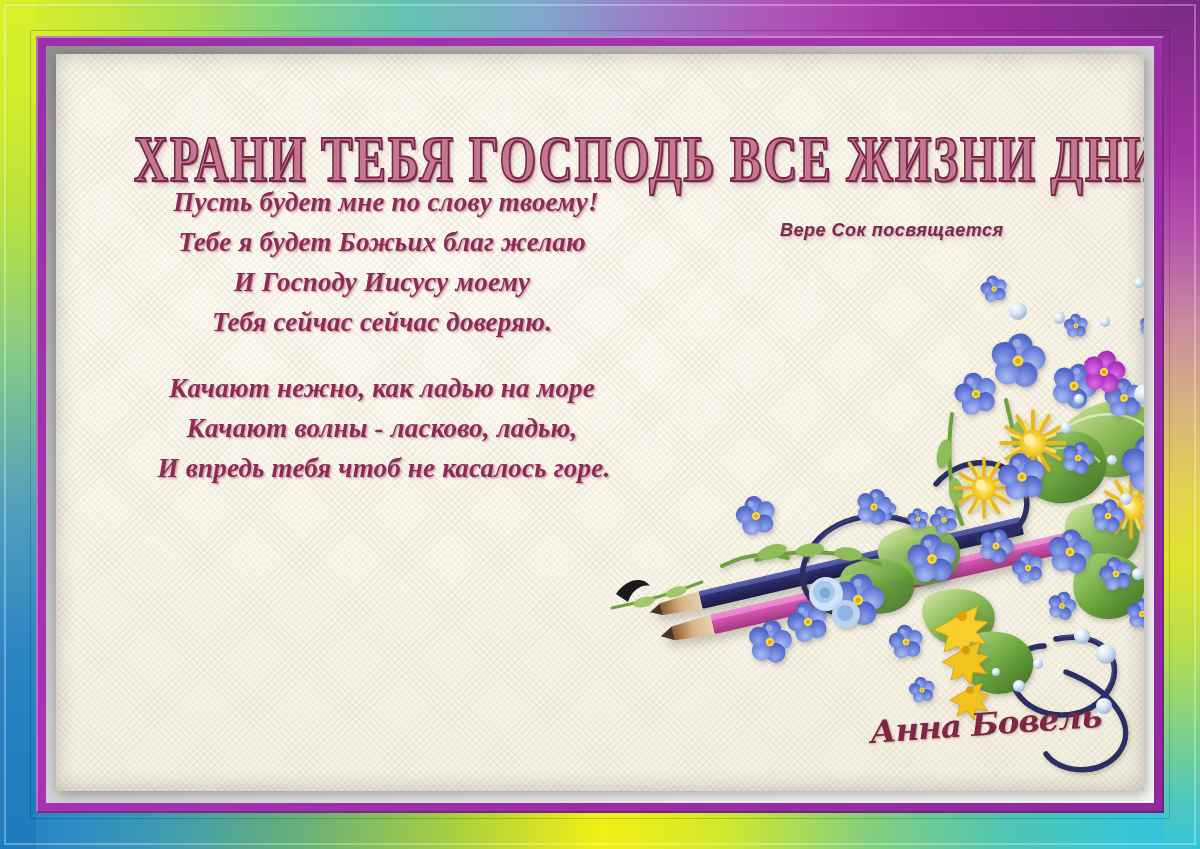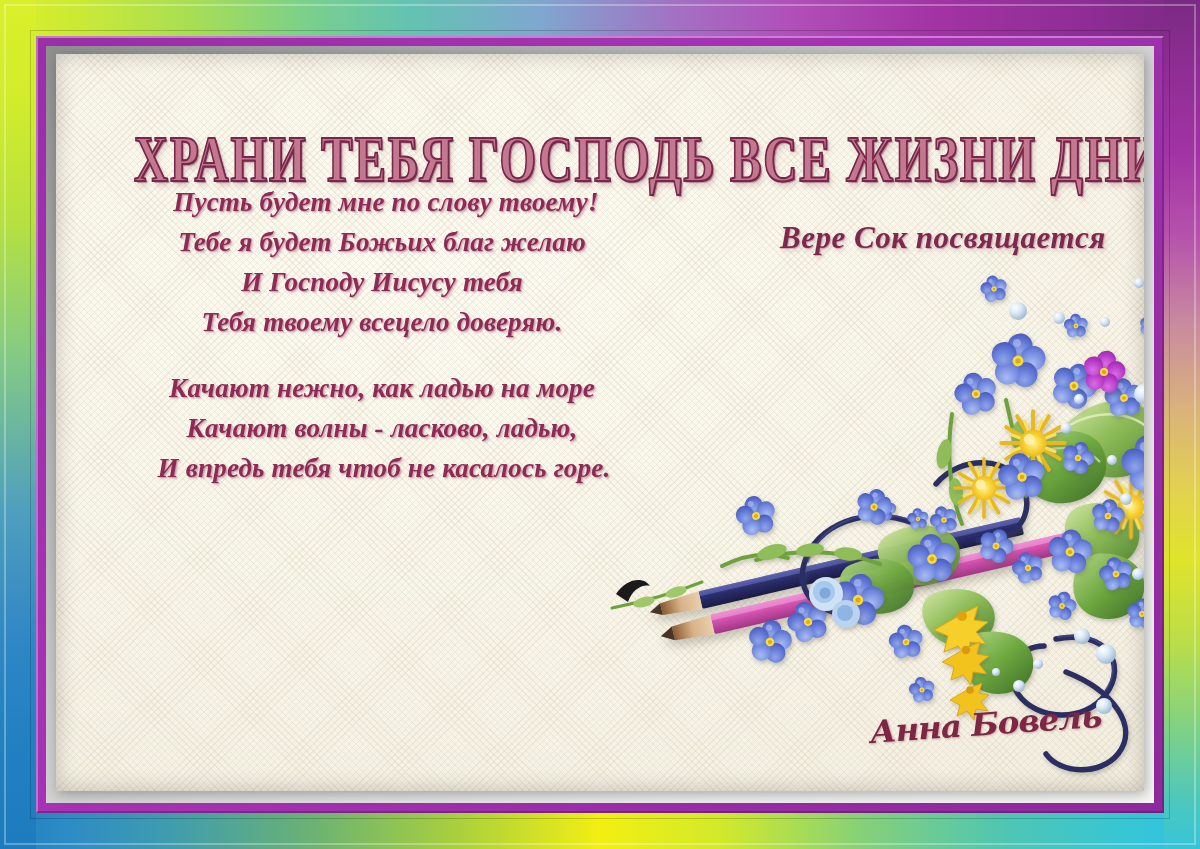--- a/index.html
+++ b/index.html
@@ -92,24 +92,24 @@
     color:#c4788f;
     -webkit-text-stroke:1.6px #78264a;
     text-shadow:
       1px 1px 0 #78264a,
       2px 2px 1px rgba(120,38,74,.45),
       3px 4px 5px rgba(120,38,74,.22);
   }
 
   .dedication{
     position:absolute;left:724px;top:166px;
-    font-family:Liberation Serif, serif;
+    font-family:Liberation Sans, sans-serif;
     font-style:italic;
     font-weight:700;
-    font-size:31px;
+    font-size:18px;
     color:#7c2a4c;
     letter-spacing:.5px;
     white-space:nowrap;
     text-shadow:1px 1px 0 rgba(200,140,165,.65), 2px 3px 4px rgba(120,38,74,.20);
   }
 
   .poem{
     position:absolute;left:26px;top:128px;
     width:600px;
   }
@@ -441,22 +441,22 @@
 
     <div class="title">ХРАНИ ТЕБЯ ГОСПОДЬ ВСЕ ЖИЗНИ ДНИ</div>
 
     <div class="dedication">Вере Сок посвящается</div>
 
     <div class="poem">
 
       <div class="stanza">
         <div class="line i1">Пусть будет мне по слову твоему!</div>
         <div class="line">Тебе я будет Божьих благ желаю</div>
-        <div class="line">И Господу Иисусу тебя</div>
-        <div class="line">Тебя твоему всецело доверяю.</div>
+        <div class="line">И Господу Иисусу моему</div>
+        <div class="line">Тебя сейчас сейчас доверяю.</div>
       </div>
 
       <div class="stanza">
         <div class="line">Качают нежно, как ладью на море</div>
         <div class="line">Качают волны -  ласково, ладью,</div>
         <div class="line i3">И впредь тебя чтоб не касалось горе.</div>
       </div>
 
 
     </div>

